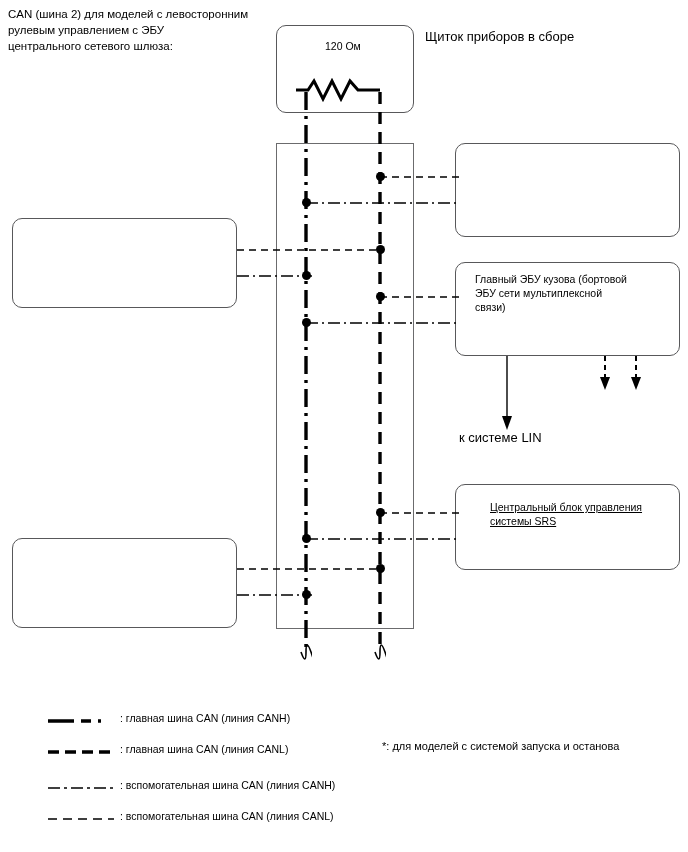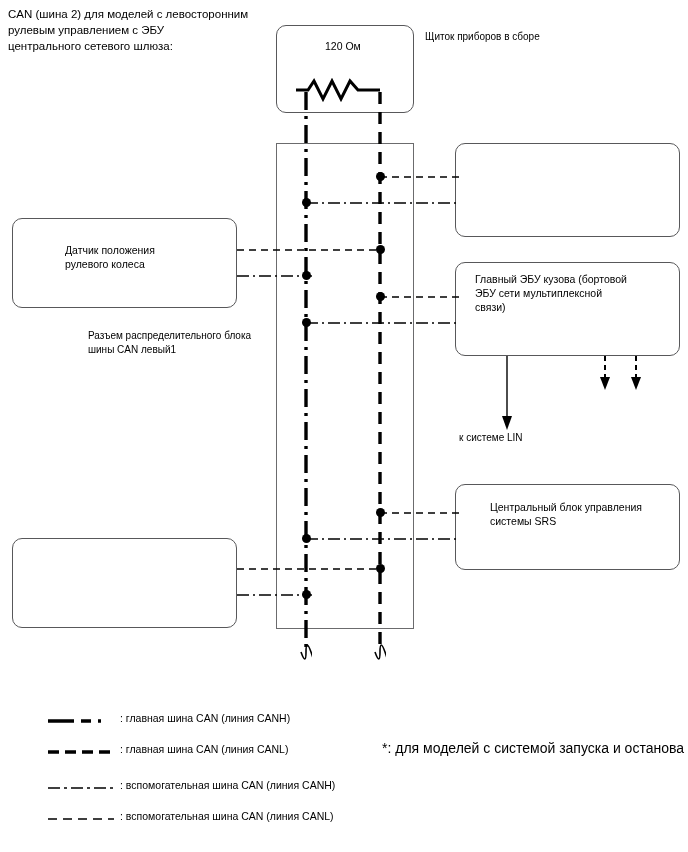--- a/index.html
+++ b/index.html
@@ -23,23 +23,24 @@
   
   .title {
     left: 8px;
     top: 6px;
     width: 300px;
     font-size: 11.5px;
     line-height: 16px;
     white-space: pre-line;
   }
   .cap {
-    font-size: 10px;
+    font-size: 13px;
     line-height: 14px;
     white-space: pre-line;
+    text-align: center;
   }
 
   
   .box {
     border: 1px solid #58585a;
     border-radius: 10px;
     background: #ffffff;
     box-sizing: border-box;
   }
   .box-label {
@@ -63,21 +64,21 @@
     border-radius: 50%;
     background: #000;
   }
 
   
   .legend-row { position: absolute; font-size: 10.5px; }
   .legend-text { position: absolute; left: 72px; top: -6px; white-space: nowrap; }
   .legend-sample { position: absolute; left: 0; top: 0; width: 66px; height: 6px; }
   .note {
     position: absolute;
-    font-size: 14px;
+    font-size: 11px;
     white-space: nowrap;
   }
 </style>
 </head>
 <body>
 
 <div id="page">
 
   <div class="abs title">CAN (шина 2) для моделей с левосторонним
 рулевым управлением с ЭБУ
@@ -109,35 +110,31 @@
     <line x1="0" y1="5" x2="80" y2="5" stroke="#000" stroke-width="1.3" stroke-dasharray="7,5"></line>
   </svg>
   <div class="abs dot" style="left:376px; top:172px;"></div>
 
   <svg class="abs" style="left:306px; top:198px; width:154px; height:10px;" viewBox="0 0 154 10">
     <line x1="0" y1="5" x2="154" y2="5" stroke="#000" stroke-width="1.3" stroke-dasharray="12,4,2,4"></line>
   </svg>
   <div class="abs dot" style="left:302px; top:198px;"></div>
 
   <div class="abs box" style="left:12px; top:218px; width:225px; height:90px;"></div>
-  <div class="box-label" style="left:65px; top:243px;">Датчик положения
-рулевого колеса</div>
 
   <svg class="abs" style="left:237px; top:245px; width:147px; height:10px;" viewBox="0 0 147 10">
     <line x1="0" y1="5" x2="147" y2="5" stroke="#000" stroke-width="1.3" stroke-dasharray="7,5"></line>
   </svg>
   <div class="abs dot" style="left:376px; top:245px;"></div>
 
   <svg class="abs" style="left:237px; top:271px; width:75px; height:10px;" viewBox="0 0 75 10">
     <line x1="0" y1="5" x2="75" y2="5" stroke="#000" stroke-width="1.3" stroke-dasharray="12,4,2,4"></line>
   </svg>
   <div class="abs dot" style="left:302px; top:271px;"></div>
 
-  <div class="abs cap" style="left:88px; top:329px;">Разъем распределительного блока
-шины CAN левый1</div>
 
   <div class="abs box" style="left:455px; top:262px; width:225px; height:94px;"></div>
   <div class="box-label" style="left:475px; top:272px;">Главный ЭБУ кузова (бортовой
 ЭБУ сети мультиплексной
 связи)</div>
 
   <svg class="abs" style="left:380px; top:292px; width:80px; height:10px;" viewBox="0 0 80 10">
     <line x1="0" y1="5" x2="80" y2="5" stroke="#000" stroke-width="1.3" stroke-dasharray="7,5"></line>
   </svg>
   <div class="abs dot" style="left:376px; top:292px;"></div>
@@ -156,21 +153,21 @@
   <svg class="abs" style="left:598px; top:356px; width:14px; height:36px;" viewBox="0 0 14 36">
     <line x1="7" y1="0" x2="7" y2="22" stroke="#000" stroke-width="2" stroke-dasharray="5,4"></line>
     <polygon points="7,34 2,21 12,21" fill="#000"></polygon>
   </svg>
   <svg class="abs" style="left:629px; top:356px; width:14px; height:36px;" viewBox="0 0 14 36">
     <line x1="7" y1="0" x2="7" y2="22" stroke="#000" stroke-width="2" stroke-dasharray="5,4"></line>
     <polygon points="7,34 2,21 12,21" fill="#000"></polygon>
   </svg>
 
   <div class="abs box" style="left:455px; top:484px; width:225px; height:86px;"></div>
-  <div class="box-label" style="left:490px; top:500px;">Центральный блок управления
+  <div class="box-label" style="left:490px; top:500px;text-decoration:underline;">Центральный блок управления
 системы SRS</div>
 
   <svg class="abs" style="left:380px; top:508px; width:80px; height:10px;" viewBox="0 0 80 10">
     <line x1="0" y1="5" x2="80" y2="5" stroke="#000" stroke-width="1.3" stroke-dasharray="7,5"></line>
   </svg>
   <div class="abs dot" style="left:376px; top:508px;"></div>
 
   <svg class="abs" style="left:306px; top:534px; width:154px; height:10px;" viewBox="0 0 154 10">
     <line x1="0" y1="5" x2="154" y2="5" stroke="#000" stroke-width="1.3" stroke-dasharray="12,4,2,4"></line>
   </svg>

